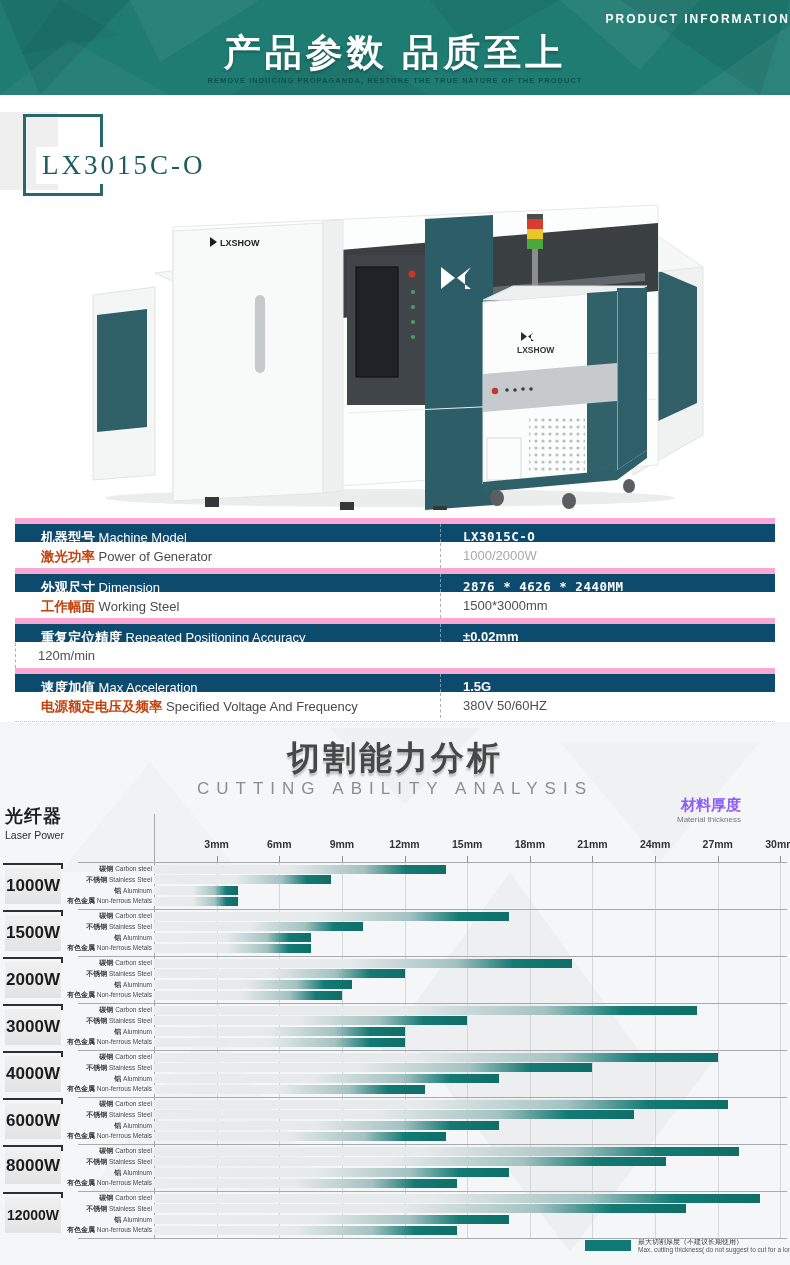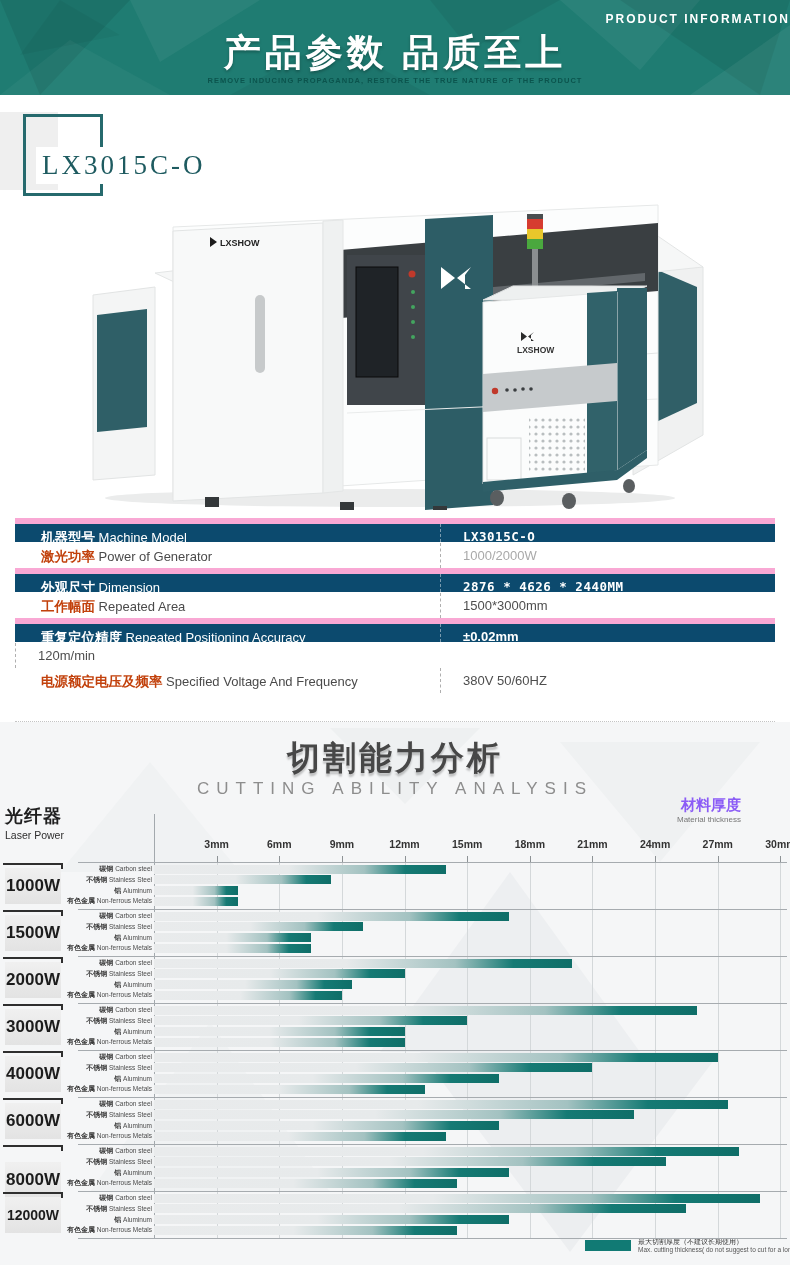--- a/index.html
+++ b/index.html
@@ -191,29 +191,33 @@
     </div>
     <div class="spec-row" data-interactable="false">
       <div class="spec-label" data-interactable="false"><span class="cn" data-interactable="false">激光功率</span><span class="en" data-interactable="false"> Power of Generator</span></div>
       <div class="spec-value" data-interactable="false">1000/2000W</div>
     </div>
     <div class="spec-row hl" data-interactable="false">
       <div class="spec-label" data-interactable="false"><span class="cn" data-interactable="false">外观尺寸</span><span class="en" data-interactable="false"> Dimension</span></div>
       <div class="spec-value mono" data-interactable="false">2876 * 4626 * 2440MM</div>
     </div>
     <div class="spec-row" data-interactable="false">
-      <div class="spec-label" data-interactable="false"><span class="cn" data-interactable="false">工作幅面</span><span class="en" data-interactable="false"> Repeated Area</span></div>
+      <div class="spec-label" data-interactable="false"><span class="cn" data-interactable="false">工作幅面</span><span class="en" data-interactable="false"> Working Steel</span></div>
       <div class="spec-value" data-interactable="false">1500*3000mm</div>
     </div>
     <div class="spec-row hl" data-interactable="false">
       <div class="spec-label" data-interactable="false"><span class="cn" data-interactable="false">重复定位精度</span><span class="en" data-interactable="false"> Repeated Positioning Accuracy</span></div>
       <div class="spec-value" data-interactable="false">±0.02mm</div>
     </div>
     <div class="spec-row" data-interactable="false">
       <div class="spec-value" data-interactable="false">120m/min</div>
+    </div>
+    <div class="spec-row hl" data-interactable="false">
+      <div class="spec-label" data-interactable="false"><span class="cn" data-interactable="false">速度加值</span><span class="en" data-interactable="false"> Max Acceleration</span></div>
+      <div class="spec-value" data-interactable="false">1.5G</div>
     </div>
     <div class="spec-row" data-interactable="false">
       <div class="spec-label" data-interactable="false"><span class="cn" data-interactable="false">电源额定电压及频率</span><span class="en" data-interactable="false"> Specified Voltage And Frequency</span></div>
       <div class="spec-value" data-interactable="false">380V 50/60HZ</div>
     </div>
   </div>
 <div id="table-dotline" data-interactable="false"></div>
 
 <div id="lower-bg" data-interactable="false">
   <div class="decor" data-interactable="false" style="left:330px;top:6px;width:150px;height:76px;background:#eef0f1;clip-path:polygon(50% 100%,0 0,100% 0);"></div>
@@ -333,21 +337,21 @@
     <div class="power-box" data-interactable="false" style="top: 303px;">6000W</div>
     <div class="mat-label" data-interactable="false" style="top: 299px;"><span class="mcn" data-interactable="false">碳钢</span><span class="men" data-interactable="false"> Carbon steel</span></div>
     <div class="bar" data-interactable="false" style="top: 299.5px; left: 154px; width: 574.2px;"></div>
     <div class="mat-label" data-interactable="false" style="top: 309.8px;"><span class="mcn" data-interactable="false">不锈钢</span><span class="men" data-interactable="false"> Stainless Steel</span></div>
     <div class="bar" data-interactable="false" style="top: 310.3px; left: 154px; width: 480.24px;"></div>
     <div class="mat-label" data-interactable="false" style="top: 320.6px;"><span class="mcn" data-interactable="false">铝</span><span class="men" data-interactable="false"> Aluminum</span></div>
     <div class="bar" data-interactable="false" style="top: 321.1px; left: 154px; width: 344.52px;"></div>
     <div class="mat-label" data-interactable="false" style="top: 331.4px;"><span class="mcn" data-interactable="false">有色金属</span><span class="men" data-interactable="false"> Non-ferrous Metals</span></div>
     <div class="bar" data-interactable="false" style="top: 331.9px; left: 154px; width: 292.32px;"></div>
     <div class="bracket" data-interactable="false" style="top: 345px;"></div>
-    <div class="power-box" data-interactable="false" style="top: 362px;">8000W</div>
+    <div class="power-box" data-interactable="false" style="top: 348px;">8000W</div>
     <div class="mat-label" data-interactable="false" style="top: 346px;"><span class="mcn" data-interactable="false">碳钢</span><span class="men" data-interactable="false"> Carbon steel</span></div>
     <div class="bar" data-interactable="false" style="top: 346.5px; left: 154px; width: 584.64px;"></div>
     <div class="mat-label" data-interactable="false" style="top: 356.8px;"><span class="mcn" data-interactable="false">不锈钢</span><span class="men" data-interactable="false"> Stainless Steel</span></div>
     <div class="bar" data-interactable="false" style="top: 357.3px; left: 154px; width: 511.56px;"></div>
     <div class="mat-label" data-interactable="false" style="top: 367.6px;"><span class="mcn" data-interactable="false">铝</span><span class="men" data-interactable="false"> Aluminum</span></div>
     <div class="bar" data-interactable="false" style="top: 368.1px; left: 154px; width: 354.96px;"></div>
     <div class="mat-label" data-interactable="false" style="top: 378.4px;"><span class="mcn" data-interactable="false">有色金属</span><span class="men" data-interactable="false"> Non-ferrous Metals</span></div>
     <div class="bar" data-interactable="false" style="top: 378.9px; left: 154px; width: 302.76px;"></div>
     <div class="bracket" data-interactable="false" style="top: 392px;"></div>
     <div class="power-box" data-interactable="false" style="top: 397px; font-size: 14px;">12000W</div>

